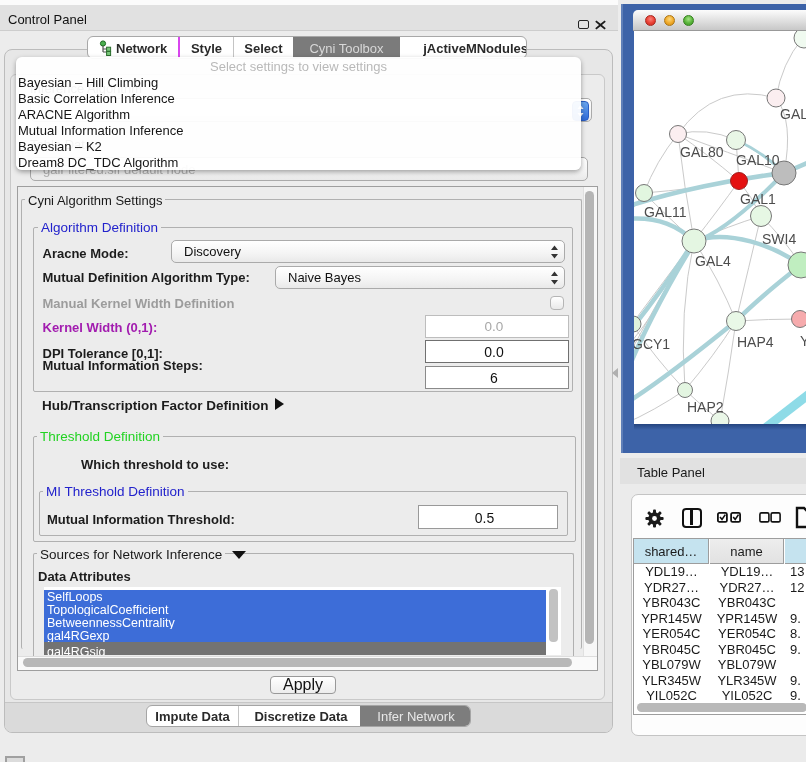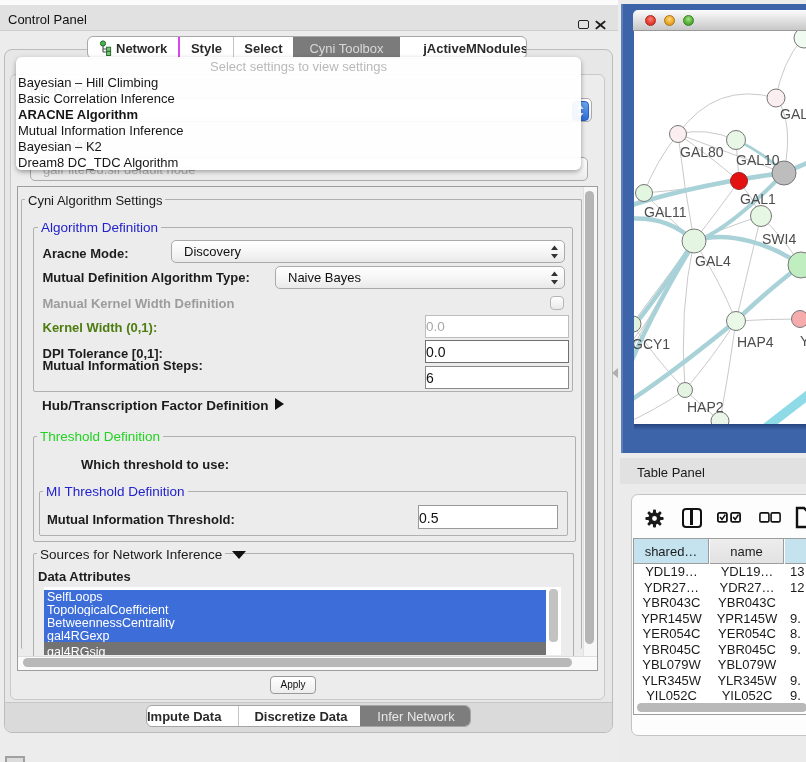--- a/index.html
+++ b/index.html
@@ -1,24 +1,24 @@
 <!DOCTYPE html>
 <html><head><meta charset="utf-8">
 <style>
 *{margin:0;padding:0;box-sizing:border-box}
 html,body{width:806px;height:762px;overflow:hidden;background:#ececec;font-family:"Liberation Sans",sans-serif}
 #page{position:relative;width:806px;height:762px;overflow:hidden}
 .abs{position:absolute}
-.b{font-weight:bold}
+.b{font-weight:normal}
 .fs{position:absolute;border:1px solid #b0b0b0;border-radius:2px}
 .fst{position:absolute;background:#ececec;padding:0 3px;white-space:nowrap}
 .combo{position:absolute;border:1px solid #aaa;border-radius:5px;background:linear-gradient(180deg,#ffffff 0%,#f4f4f4 60%,#e9e9e9 100%);font-size:13px;color:#111}
 .combo .ct{position:absolute;left:12px;top:3px}
 .stepper{position:absolute;right:5px;top:50%;transform:translateY(-50%);width:9px;height:14px}
-.inp{position:absolute;background:#fff;font-size:13.5px;text-align:left;color:#111}
+.inp{position:absolute;background:#fff;font-size:13.5px;text-align:center;color:#111}
 .lbl{position:absolute;font-size:13px;font-weight:bold;color:#1c1c1c;white-space:nowrap}
 </style></head>
 <body>
 <div id="page">
 
 <div class="abs" style="left:0;top:0;width:618px;height:5px;background:#fbfbfb"></div>
 <div class="abs" style="left:0;top:5px;width:618px;height:26px;background:#e1e1e1;border-bottom:1px solid #cdcdcd">
   <div class="abs" style="left:8px;top:7px;font-size:13px;color:#111">Control Panel</div>
   <div class="abs" style="left:578px;top:15px;width:11px;height:9px;border:1.8px solid #222;border-radius:2px"></div>
   <svg class="abs" style="left:595px;top:15px" width="11" height="10" viewBox="0 0 12 11">
@@ -81,21 +81,21 @@
   <div class="combo" style="left:257px;top:79px;width:290px;height:23px">
     <div class="ct">Naive Bayes</div>
     <div class="stepper"><svg width="9" height="14" viewBox="0 0 9 14">
             <path d="M4.5 0.5 L8 5 L1 5 Z M4.5 13.5 L8 9 L1 9 Z" fill="#333"></path>
           </svg></div>
   </div>
 
   <div class="lbl" style="left:24.5px;top:109px;color:#9c9c9c">Manual Kernel Width Definition</div>
   <div class="abs" style="left:532px;top:109px;width:14px;height:14px;border:1px solid #b5b5b5;border-radius:4px;background:linear-gradient(180deg,#fff,#e9e9e9)"></div>
 
-  <div class="lbl" style="left:24.5px;top:133px;color:#4d7c0f">Kernel Width (0,1):</div>
+  <div class="lbl" style="left:24.5px;top:133px;color:#a21caf">Kernel Width (0,1):</div>
   <div class="inp" style="left:407px;top:128px;width:144px;height:23px;border:1px solid #bdbdbd;color:#a8a8a8;padding:3px 6px 0 0">0.0</div>
 
   <div class="lbl" style="left:24.5px;top:159px">DPI Tolerance [0,1]:</div>
   <div class="inp" style="left:407px;top:153px;width:144px;height:23px;border:1px solid #707070;padding:3px 6px 0 0;font-size:14px">0.0</div>
 
   <div class="lbl" style="left:24.5px;top:171px">Mutual Information Steps:</div>
   <div class="inp" style="left:407px;top:179px;width:144px;height:23px;border:1px solid #8a8a8a;padding:3px 6px 0 0;font-size:14px">6</div>
 
   <div class="lbl" style="left:24px;top:211px;font-size:13.5px">Hub/Transcription Factor Definition</div>
   <svg class="abs" style="left:256px;top:211px" width="10" height="12" viewBox="0 0 10 12">
@@ -130,24 +130,24 @@
     <div class="abs" style="left:505px;top:2px;width:9px;height:53px;background:#c2c2c2;border-radius:4px"></div>
   </div>
 
   <div class="abs" style="left:565px;top:0;width:14px;height:469px;background:#f7f7f7;border-left:1px solid #e0e0e0"></div>
   <div class="abs" style="left:567px;top:4px;width:9px;height:453px;background:#b5b5b5;border-radius:4.5px"></div>
 
   <div class="abs" style="left:0;top:469px;width:581px;height:14px;background:#fafafa;border-top:1px solid #ddd"></div>
   <div class="abs" style="left:5px;top:471px;width:549px;height:9px;background:#b8b8b8;border-radius:4.5px"></div>
 </div>
 
-<div class="abs" style="left:270px;top:676px;width:46px;height:18px;border:1px solid #999;border-radius:4px;background:linear-gradient(180deg,#fff,#ededed);font-size:10px;color:#111;text-align:center;line-height:16px">Apply</div>
+<div class="abs" style="left:270px;top:676px;width:66px;height:18px;border:1px solid #999;border-radius:4px;background:linear-gradient(180deg,#fff,#ededed);font-size:16px;color:#111;text-align:center;line-height:16px">Apply</div>
 
 <div class="abs" style="left:146px;top:705px;width:325px;height:22px;background:#fff;border:1px solid #a5a5a5;border-radius:6px;overflow:hidden;font-size:13px;font-weight:bold;color:#2a2a2a">
-  <div class="abs" style="left:0;top:0;width:92px;height:22px;border-right:1px solid #c4c4c4;padding-top:3px">Impute Data</div>
+  <div class="abs" style="left:0;top:0;width:92px;height:22px;border-right:1px solid #c4c4c4;text-align:center;padding-top:3px">Impute Data</div>
   <div class="abs" style="left:213px;top:0;width:112px;height:22px;background:#7d7d7d;color:#e8e8e8;text-align:center;padding-top:3px;font-weight:normal">Infer Network</div>
   <div class="abs" style="left:95px;top:0;width:118px;height:22px;text-align:center;padding-top:3px">Discretize Data</div>
 </div>
 
 <div class="abs" style="left:5px;top:756px;width:20px;height:14px;border:2px solid #a0a0a0;background:#dcdcdc"></div>
 
 <svg class="abs" style="left:612px;top:368px" width="6" height="10" viewBox="0 0 6 10">
       <path d="M6 0 L0 5 L6 10 Z" fill="#b0b0b0"></path>
     </svg>
 

